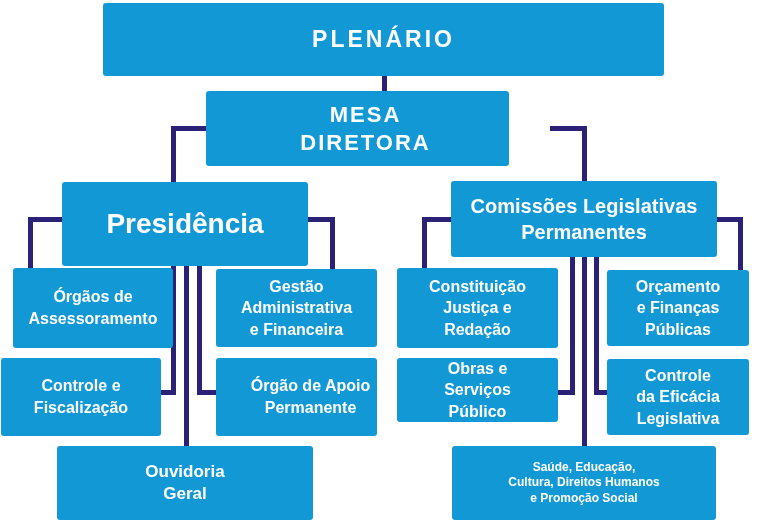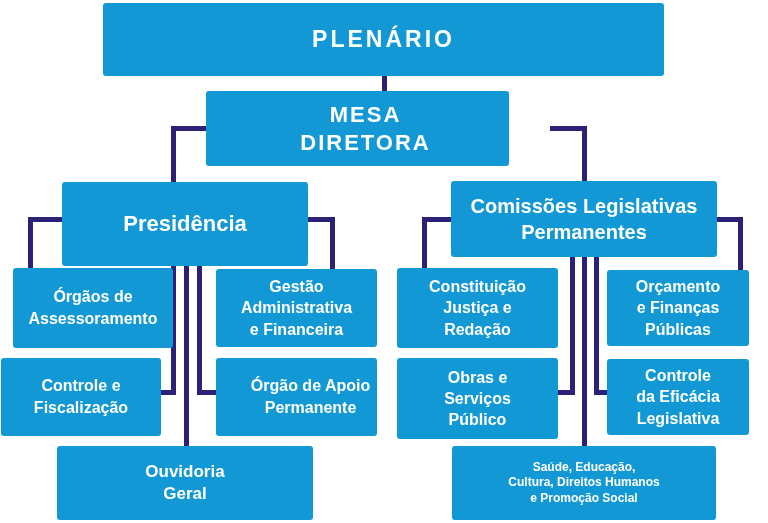--- a/index.html
+++ b/index.html
@@ -25,29 +25,29 @@
     box-sizing: border-box;
   }
   .node .lbl { white-space: pre-line; }
   .connector {
     position: absolute;
     background: var(--connector, #2b2176);
   }
   
   #n-plenario        { left:103px; top:3px;   width:561px; height:73px; font-size:23px; letter-spacing:3px; }
   #n-mesa            { left:206px; top:91px;  width:303px; height:75px; font-size:22px; letter-spacing:2px; line-height:1.25;padding-left:16px; }
-  #n-presidencia     { left:62px;  top:182px; width:246px; height:84px; font-size:22px; }
+  #n-presidencia     { left:62px;  top:182px; width:246px; height:84px; font-size:28px; }
   #n-comissoes       { left:451px; top:181px; width:266px; height:76px; font-size:20px; line-height:1.3; }
   #n-orgaos          { left:13px;   top:268px; width:160px; height:80px; font-size:16px; line-height:1.35; }
   #n-gestao          { left:216px; top:269px; width:161px; height:78px; font-size:16px; line-height:1.32; }
   #n-constituicao    { left:397px; top:268px; width:161px; height:80px; font-size:16px; line-height:1.32; }
   #n-orcamento       { left:607px; top:270px; width:142px; height:76px; font-size:16px; line-height:1.32; }
   #n-controle-fisc   { left:1px;   top:358px; width:160px; height:78px; font-size:16px; line-height:1.35; }
   #n-orgao-apoio     { left:216px; top:358px; width:161px; height:78px; font-size:16px; line-height:1.35;padding-left:28px; }
-  #n-obras           { left:397px; top:358px; width:161px; height:81px; font-size:16px; line-height:1.32; }
+  #n-obras           { left:397px; top:358px; width:161px; height:64px; font-size:16px; line-height:1.32; }
   #n-controle-efic   { left:607px; top:359px; width:142px; height:76px; font-size:16px; line-height:1.32; }
   #n-ouvidoria       { left:57px;  top:446px; width:256px; height:74px; font-size:17px; line-height:1.3; }
   #n-saude           { left:452px; top:446px; width:264px; height:74px; font-size:12px; line-height:1.28; }
   
   #c-pl-mesa    { left:382px; top:76px;  width:5px;  height:16px; }
   #c-mesa-l-h   { left:171px; top:126px; width:35px; height:5px; }
   #c-mesa-l-v   { left:171px; top:126px; width:5px;  height:56px; }
   #c-mesa-r-h   { left:550px; top:126px; width:37px; height:5px; }
   #c-mesa-r-v   { left:582px; top:126px; width:5px;  height:55px; }
   #c-pres-l-h   { left:28px;  top:217px; width:34px; height:5px; }

